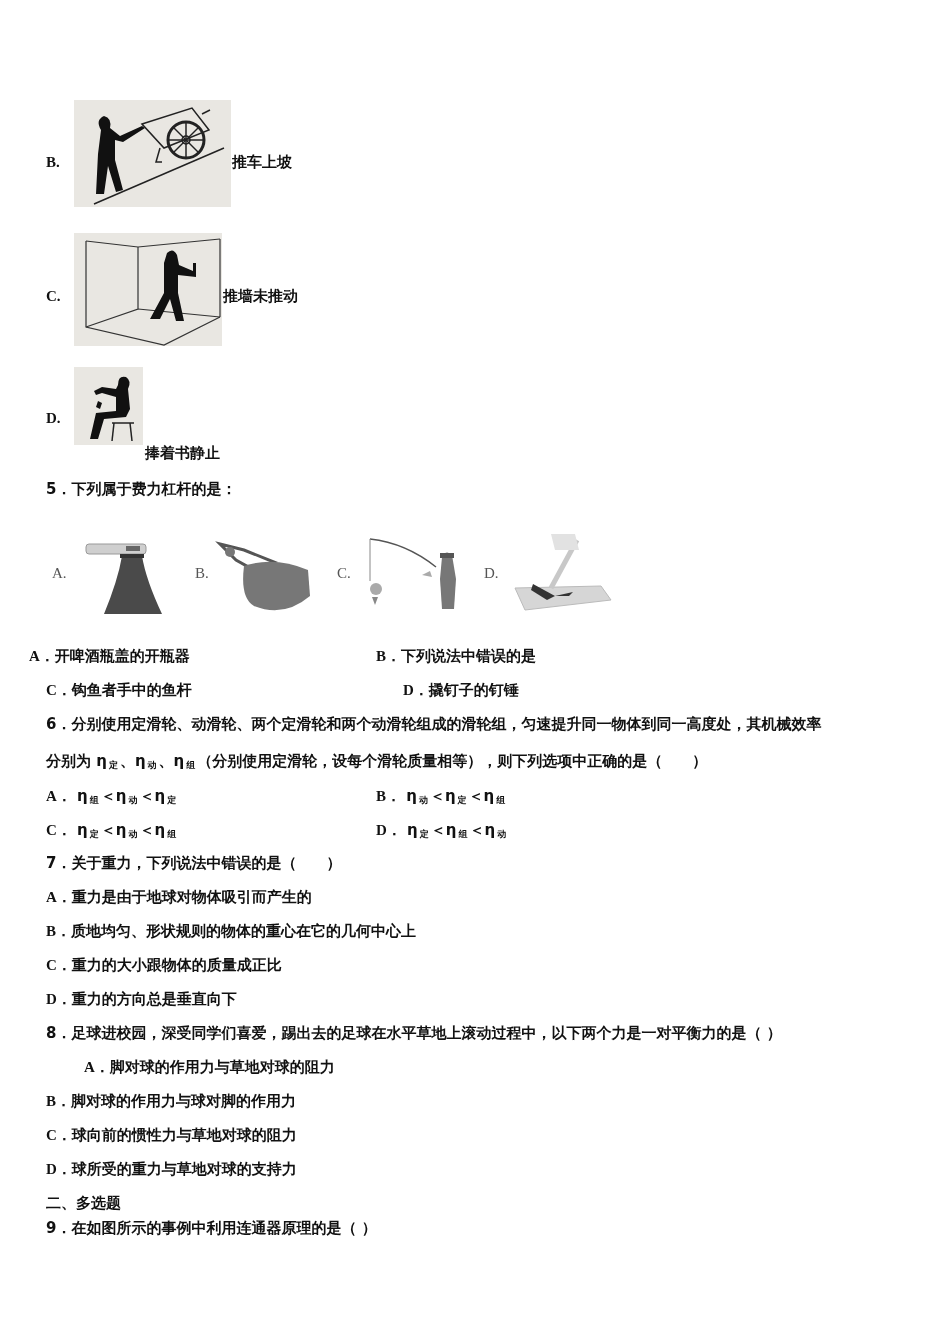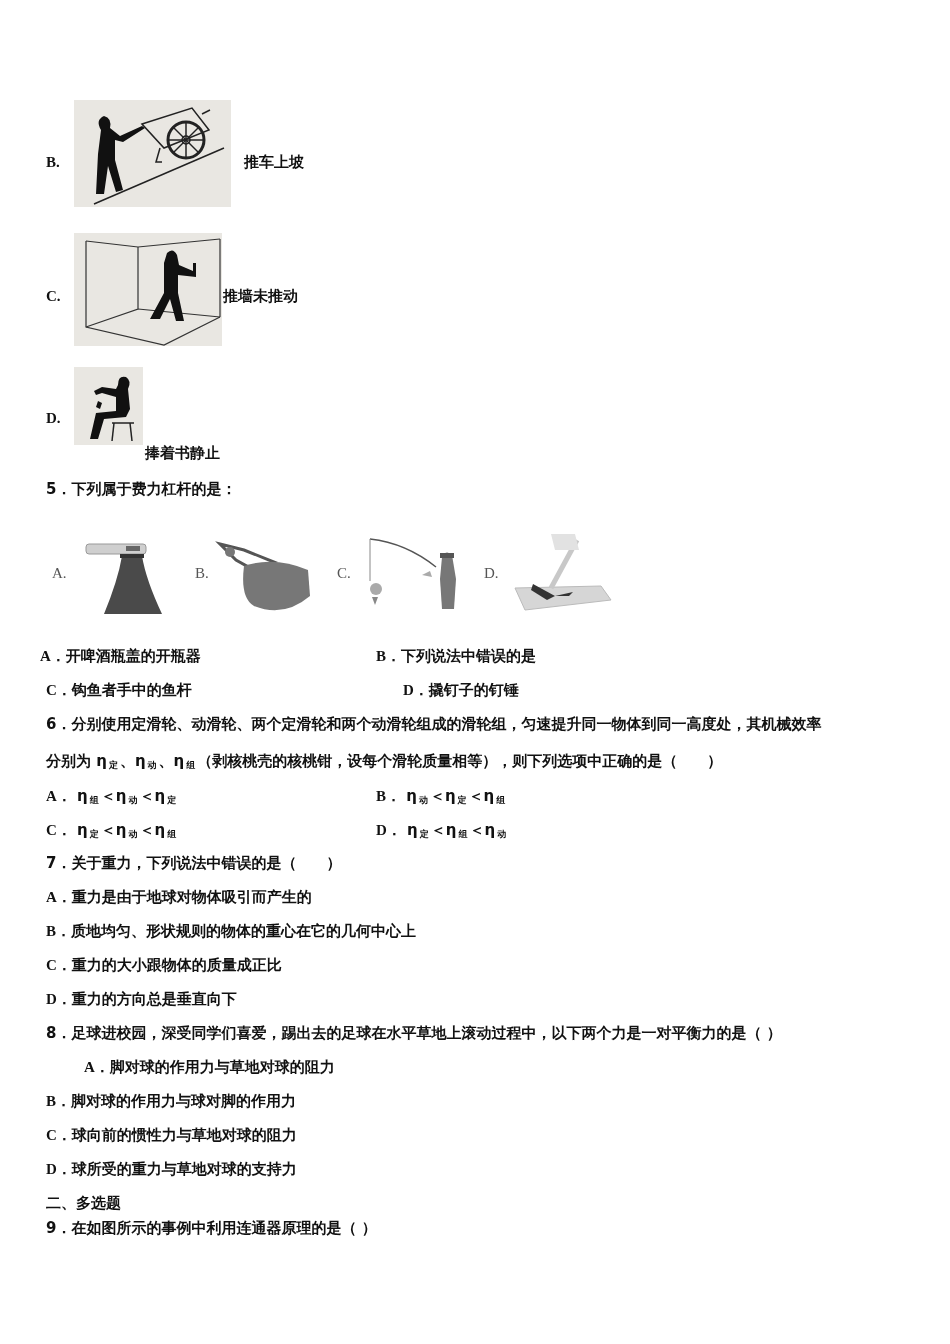--- a/index.html
+++ b/index.html
@@ -27,21 +27,21 @@
     <g stroke="#222" stroke-width="1.5">
       <line x1="112" y1="22" x2="112" y2="58"></line>
         <line x1="94" y1="40" x2="130" y2="40"></line>
       <line x1="99" y1="27" x2="125" y2="53"></line>
         <line x1="125" y1="27" x2="99" y2="53"></line>
     </g>
     <path d="M86 48 l-4 14 l6 0" fill="none" stroke="#222" stroke-width="1.5"></path>
     <path d="M128 14 l8 -4" stroke="#222" stroke-width="1.5"></path>
   </svg>
 </div>
-<div class="abs txt" style="left:232px; top:153px;padding-left:12px;">推车上坡</div>
+<div class="abs txt" style="left:232px; top:153px;">推车上坡</div>
 
 <div class="abs txt lbl" style="left:46px; top:287px;">C.</div>
 <div class="fig" style="left:74px; top:233px; width:148px; height:113px;">
   <svg width="148" height="113" viewBox="0 0 148 113">
     <g fill="none" stroke="#333" stroke-width="1.2">
       <path d="M12 8 L64 14 L146 6"></path>
       <path d="M12 8 L12 94 L90 112 L146 84"></path>
       <path d="M64 14 L64 76 L12 94"></path>
       <path d="M64 76 L146 84"></path>
       <path d="M146 6 L146 84"></path>
@@ -103,36 +103,36 @@
 <div class="figw" style="left:511px; top:530px; width:102px; height:84px;">
   <svg width="102" height="84" viewBox="0 0 102 84">
     <path d="M4 58 L90 56 L100 70 L14 80 Z" fill="#d6d6d6" stroke="#bbb"></path>
     <line x1="40" y1="58" x2="66" y2="10" stroke="#c8c8c8" stroke-width="5"></line>
     <path d="M40 4 L64 4 L68 20 L44 20 Z" fill="#e2e2e2"></path>
     <path d="M22 54 L44 66 L36 70 L20 60 Z" fill="#333"></path>
     <path d="M44 66 L62 62 L58 66 Z" fill="#333"></path>
   </svg>
 </div>
 
-<div class="abs txt" style="left:40px; top:647px;">
+<div class="abs txt" style="left:29px; top:647px;">
   <span class="lbl">A．</span><span>开啤酒瓶盖的开瓶器</span>
 </div>
 <div class="abs txt" style="left:376px; top:647px;">
   <span class="lbl">B．</span><span>下列说法中错误的是</span>
 </div>
 <div class="abs txt" style="left:46px; top:681px;">
   <span class="lbl">C．</span><span>钩鱼者手中的鱼杆</span>
 </div>
 <div class="abs txt" style="left:376px; top:681px;margin-left:27px;">
   <span class="lbl">D．</span><span>撬钉子的钉锤</span>
 </div>
 
 <div class="abs txt" style="left:46px; top:715px;">6．分别使用定滑轮、动滑轮、两个定滑轮和两个动滑轮组成的滑轮组，匀速提升同一物体到同一高度处，其机械效率</div>
 <div class="abs txt" style="left:46px; top:752px;">
-  <span>分别为 η</span><sub class="s">定</sub>、η<sub class="s">动</sub>、η<sub class="s">组</sub><span>（剥核桃壳的核桃钳，设每个滑轮质量相等），则下列选项中正确的是（　　）</span>
+  <span>分别为 η</span><sub class="s">定</sub>、η<sub class="s">动</sub>、η<sub class="s">组</sub><span>（分别使用定滑轮，设每个滑轮质量相等），则下列选项中正确的是（　　）</span>
 </div>
 
 <div class="abs txt" style="left:46px; top:787px;">
   <span class="lbl">A．</span> η<sub class="s">组</sub>＜η<sub class="s">动</sub>＜η<sub class="s">定</sub>
 </div>
 <div class="abs txt" style="left:376px; top:787px;">
   <span class="lbl">B．</span> η<sub class="s">动</sub>＜η<sub class="s">定</sub>＜η<sub class="s">组</sub>
 </div>
 <div class="abs txt" style="left:46px; top:821px;">
   <span class="lbl">C．</span> η<sub class="s">定</sub>＜η<sub class="s">动</sub>＜η<sub class="s">组</sub>

